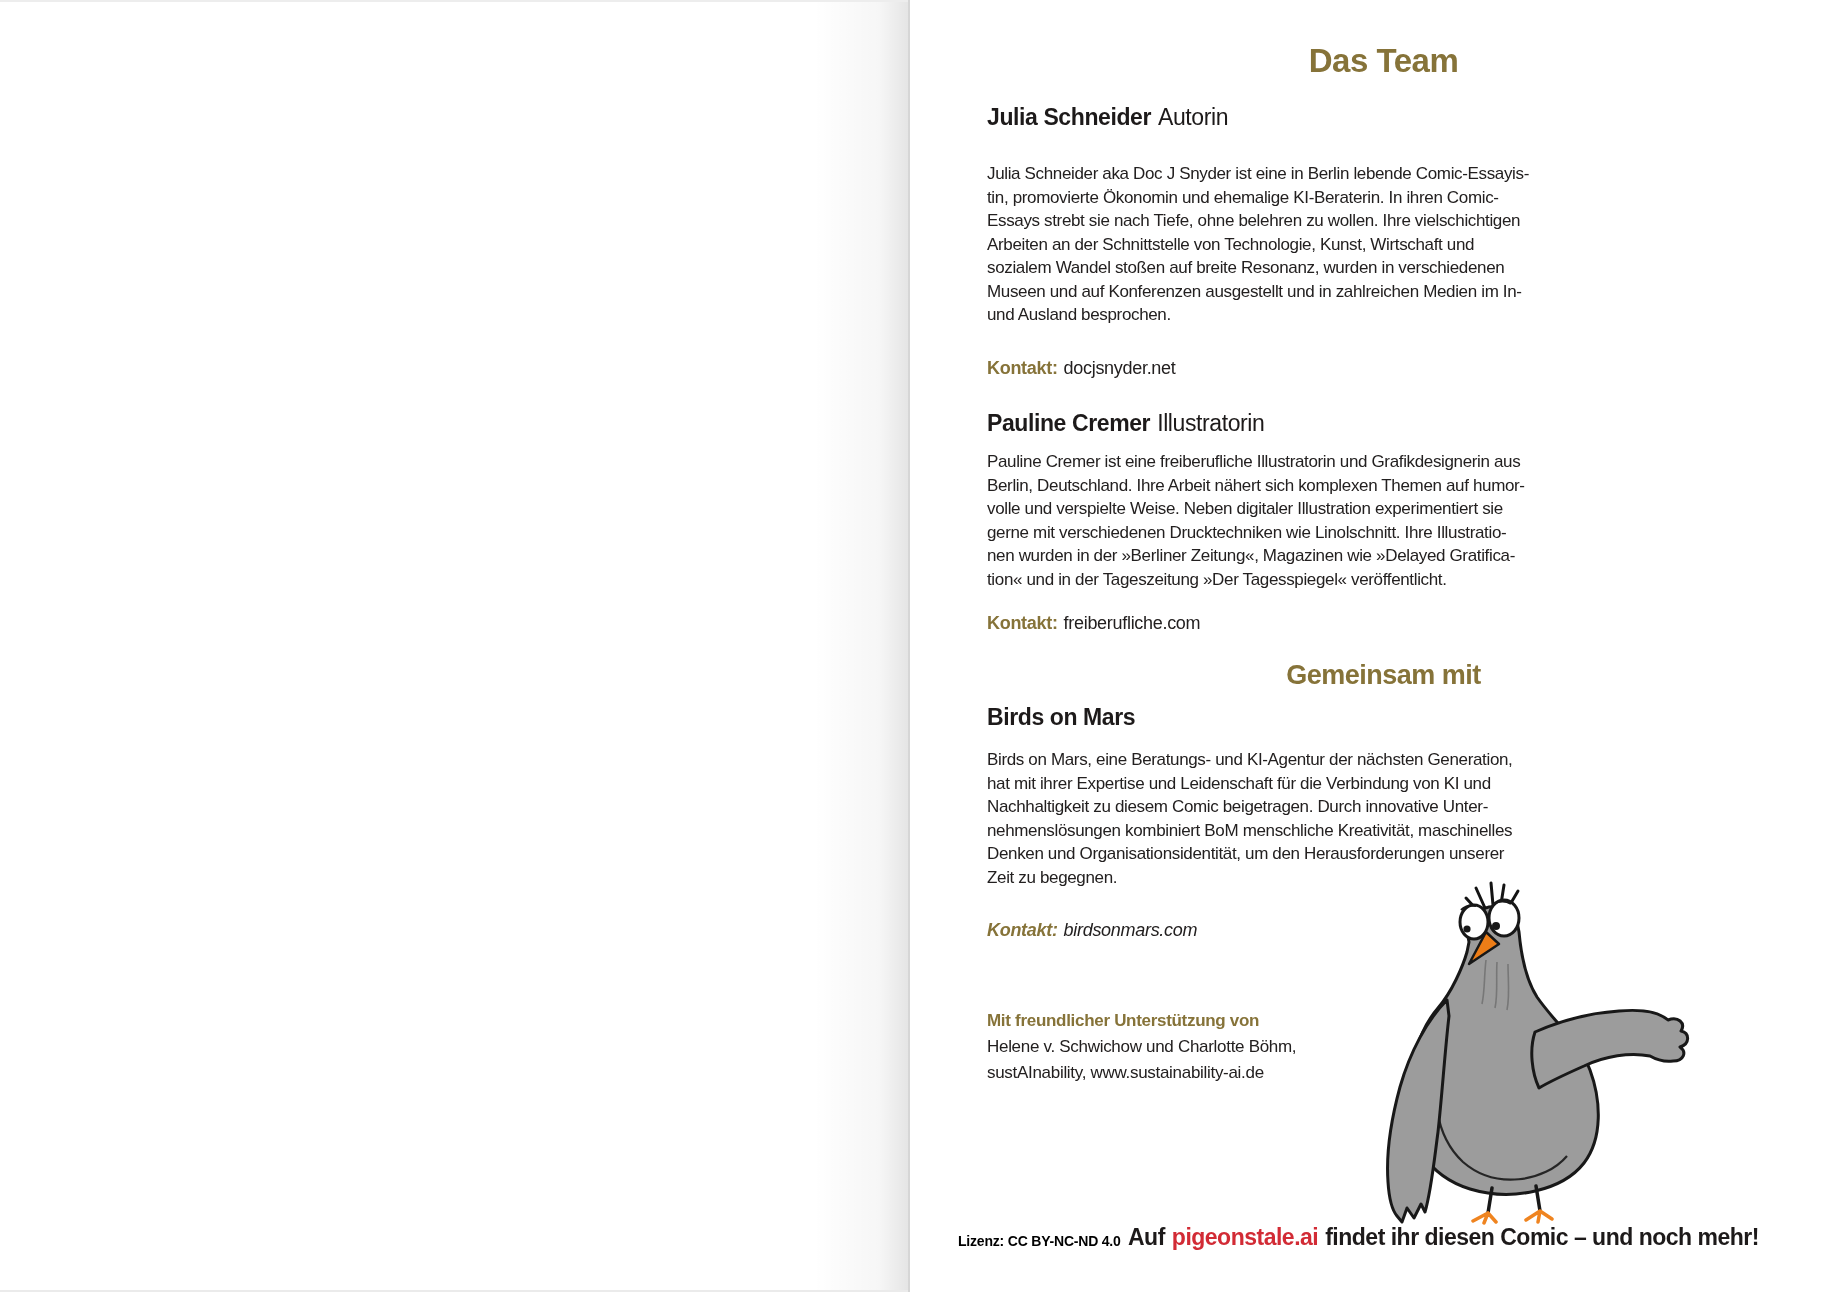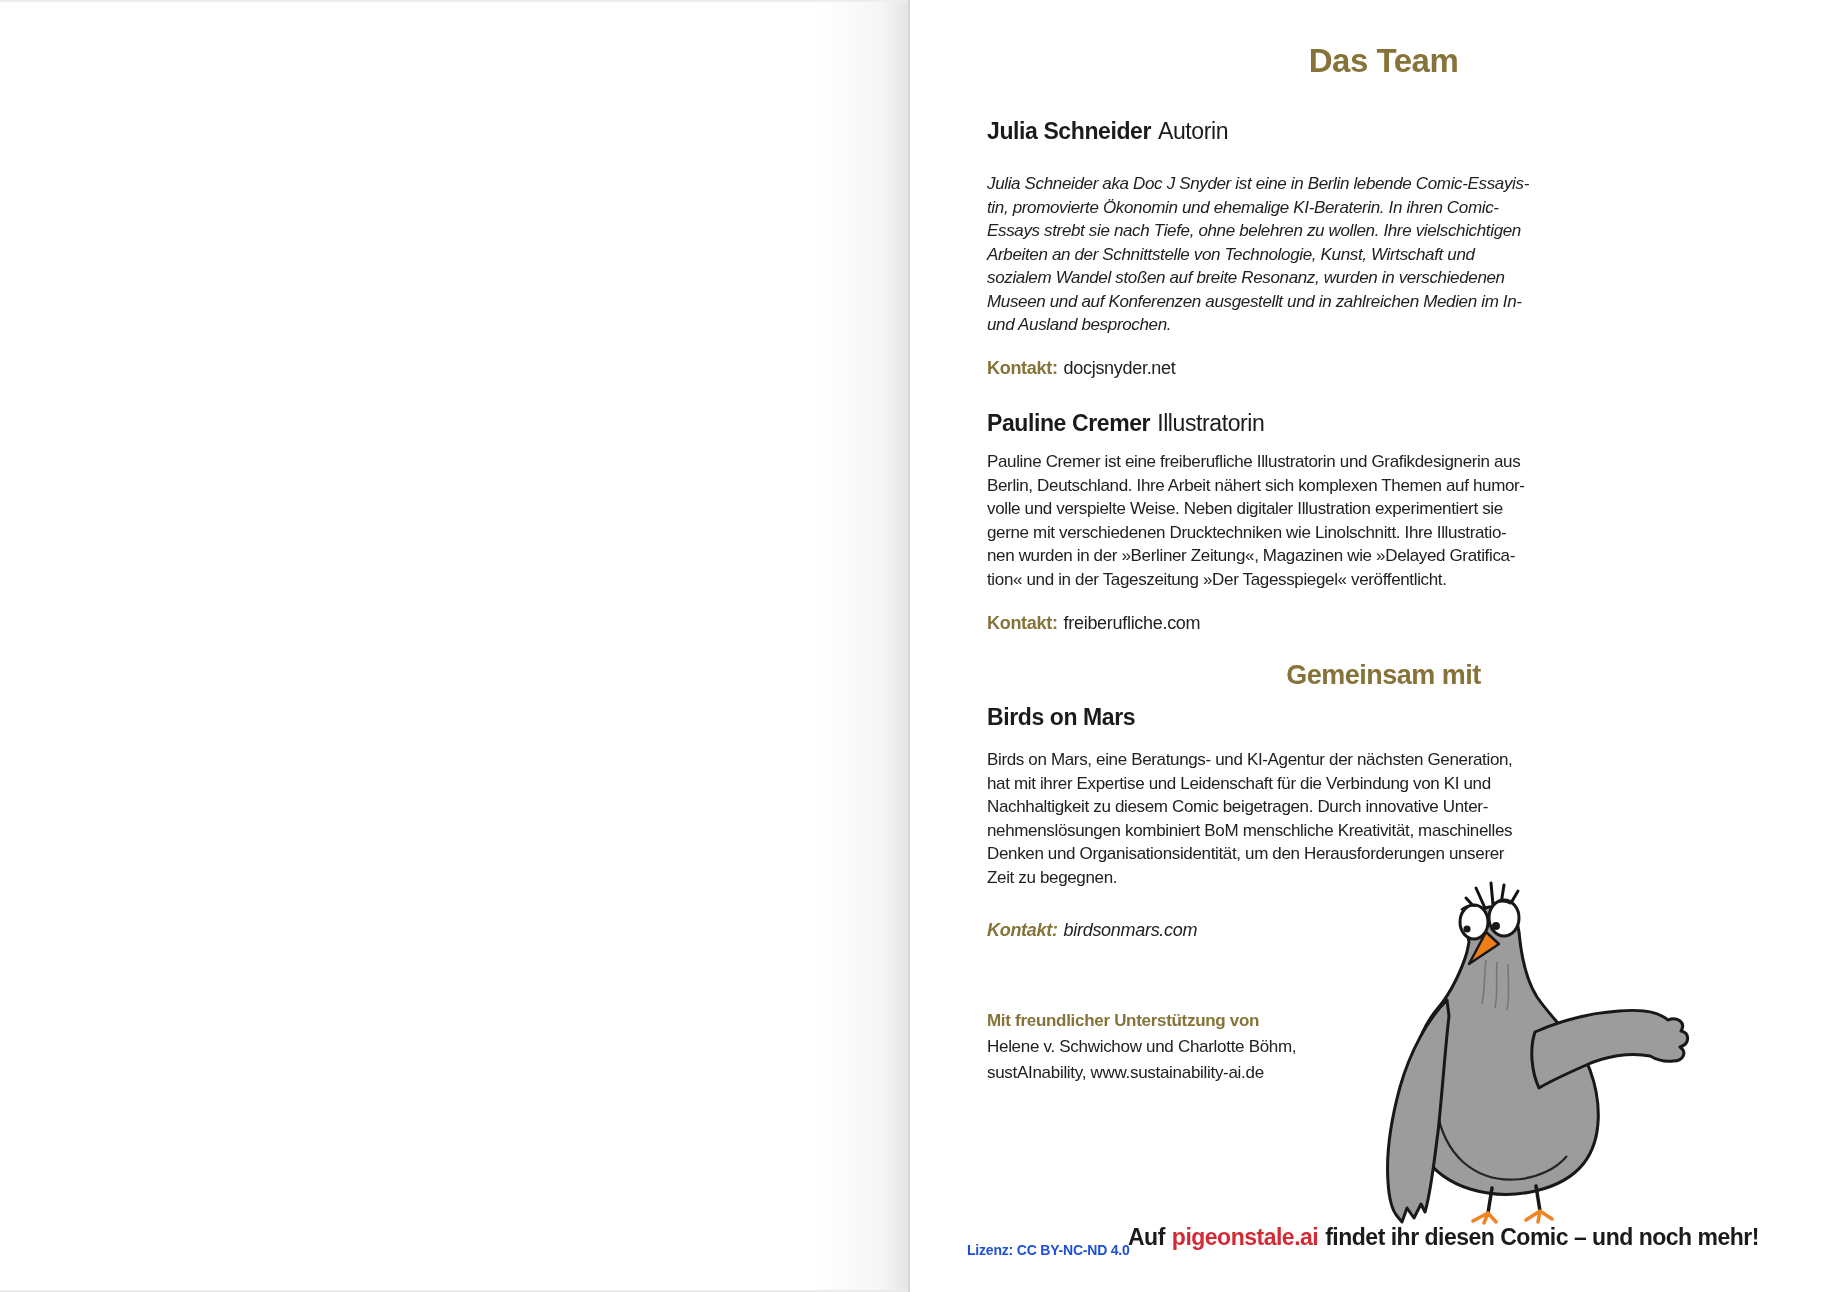--- a/index.html
+++ b/index.html
@@ -24,28 +24,28 @@
   .sec-heading .role{font-weight:400;margin-left:7px;}
   .bio{position:absolute;left:77px;margin:0;font-size:17px;line-height:23.5px;
        letter-spacing:-0.35px;white-space:pre;color:#232020;}
   .kontakt{position:absolute;left:77px;margin:0;font-size:18px;letter-spacing:-0.3px;}
   .kontakt .k-label{font-weight:700;color:#867339;margin-top:44px;}
   .kontakt .k-value{color:#232020;margin-left:6px;text-align:right;}
   .support{position:absolute;left:77px;top:1008px;margin:0;font-size:17px;line-height:26px;
            letter-spacing:-0.3px;}
   .support .s-head{font-weight:700;color:#867339;display:block;}
   .support .s-line{display:block;color:#232020;}
-  .license{position:absolute;left:45px;top:1230px;margin:12px;font-size:14px;font-weight:700;
-           letter-spacing:-0.2px;color:#1d4ed8;}
+  .license{position:absolute;left:45px;top:1230px;margin:3px;font-size:14px;font-weight:700;
+           letter-spacing:-0.2px;color:#000000;}
   .tagline{position:absolute;left:218px;top:1224px;margin:0;font-size:23px;font-weight:700;
            letter-spacing:-0.5px;color:#1d1a1a;white-space:nowrap;}
   .tagline .t-link{color:#d22b35;margin:0 7px;}
 
   
-  #h-julia{top:118px;}   #bio-julia{top:172px;font-style:italic;}   #k-julia{top:358px;}
+  #h-julia{top:104px;}   #bio-julia{top:162px;}   #k-julia{top:358px;}
   #h-pauline{top:410px;} #bio-pauline{top:450px;} #k-pauline{top:613px;}
   #h-birds{top:704px;}   #bio-birds{top:748px;}   #k-birds{top:920px;font-style:italic;}
 
   .pigeon-wrap{position:absolute;left:463px;top:880px;width:318px;height:348px;}
 </style>
 </head>
 <body>
 
 <div>
   <div class="left-page"></div>

